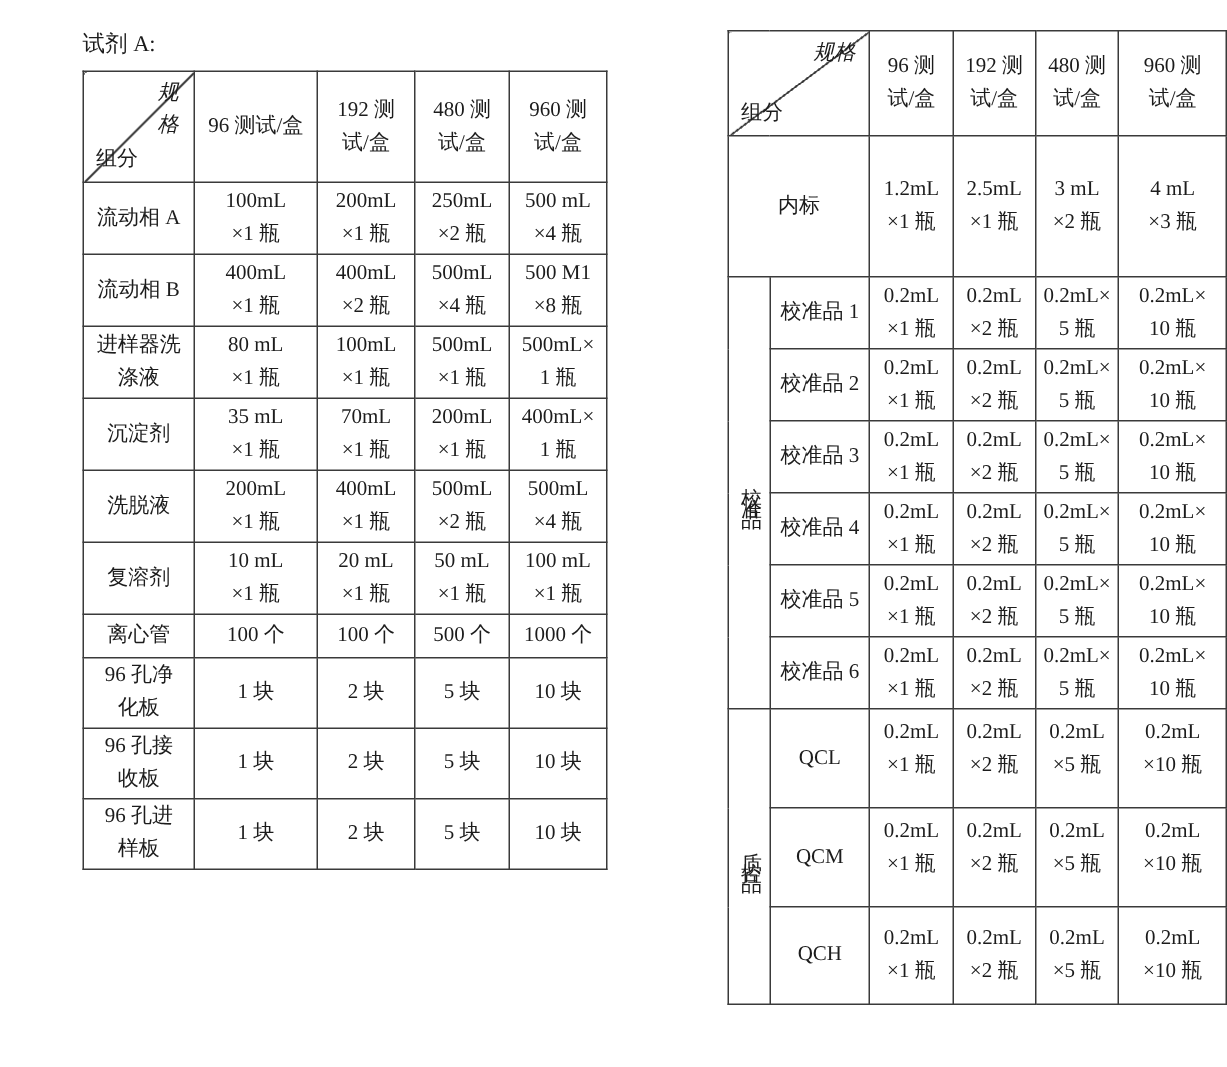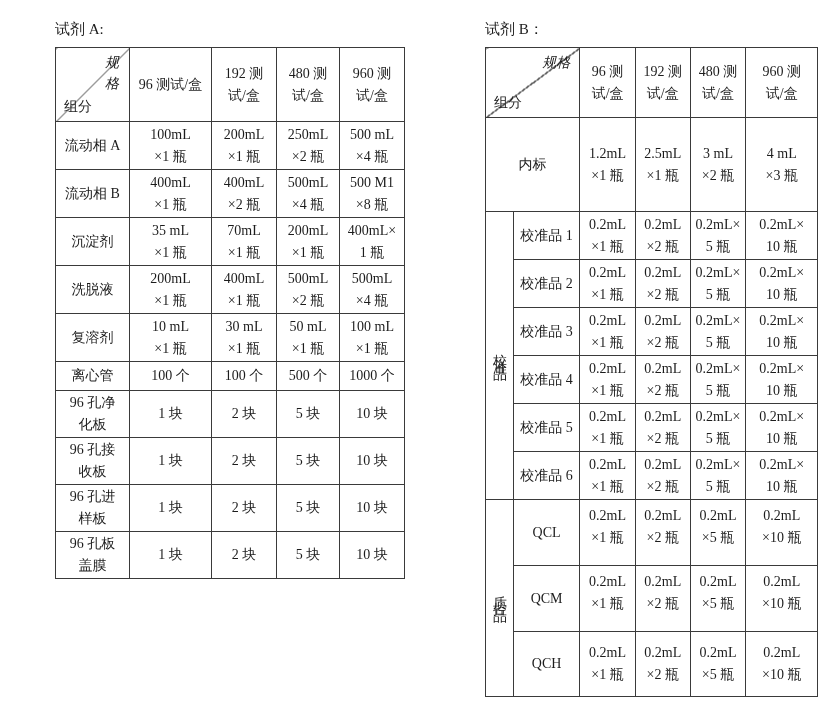--- a/index.html
+++ b/index.html
@@ -100,20 +100,32 @@
       <td class="val">400mL
 ×1 瓶</td>
       <td class="val">400mL
 ×2 瓶</td>
       <td class="val">500mL
 ×4 瓶</td>
       <td class="val">500 M1
 ×8 瓶</td>
     </tr>
     <tr class="h-std">
+      <td>进样器洗
+涤液</td>
+      <td class="val">80 mL
+×1 瓶</td>
+      <td class="val">100mL
+×1 瓶</td>
+      <td class="val">500mL
+×1 瓶</td>
+      <td class="val">500mL×
+1 瓶</td>
+    </tr>
+    <tr class="h-std">
       <td>沉淀剂</td>
       <td class="val">35 mL
 ×1 瓶</td>
       <td class="val">70mL
 ×1 瓶</td>
       <td class="val">200mL
 ×1 瓶</td>
       <td class="val">400mL×
 1 瓶</td>
     </tr>
@@ -125,21 +137,21 @@
 ×1 瓶</td>
       <td class="val">500mL
 ×2 瓶</td>
       <td class="val">500mL
 ×4 瓶</td>
     </tr>
     <tr class="h-std">
       <td>复溶剂</td>
       <td class="val">10 mL
 ×1 瓶</td>
-      <td class="val">30 mL
+      <td class="val">20 mL
 ×1 瓶</td>
       <td class="val">50 mL
 ×1 瓶</td>
       <td class="val">100 mL
 ×1 瓶</td>
     </tr>
     <tr class="h-thin">
       <td>离心管</td>
       <td class="val">100 个</td>
       <td class="val">100 个</td>
@@ -163,34 +175,25 @@
       <td class="val">10 块</td>
     </tr>
     <tr class="h-plate">
       <td>96 孔进
 样板</td>
       <td class="val">1 块</td>
       <td class="val">2 块</td>
       <td class="val">5 块</td>
       <td class="val">10 块</td>
     </tr>
-    <tr class="h-plate">
-      <td>96 孔板
-盖膜</td>
-      <td class="val">1 块</td>
-      <td class="val">2 块</td>
-      <td class="val">5 块</td>
-      <td class="val">10 块</td>
-    </tr>
   </tbody>
     </table>
 </div>
 
 <div class="section" id="section-b">
-  <div class="tbl-title">试剂 B：</div>
   <table>
     <colgroup>
         <col style="width:28px">
         <col style="width:67px">
         <col style="width:56px">
         <col style="width:55px">
         <col style="width:56px">
         <col style="width:72px">
       </colgroup>
     <tbody>

